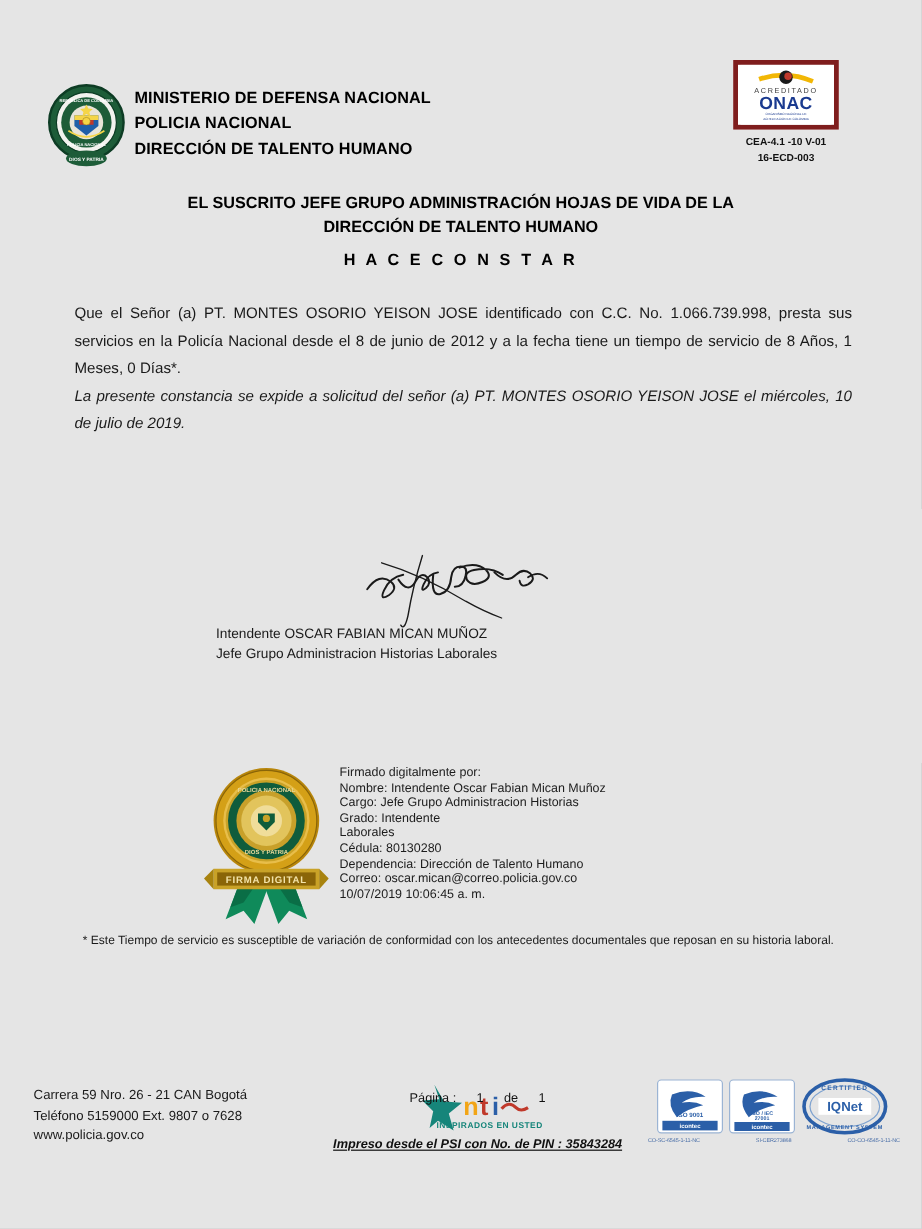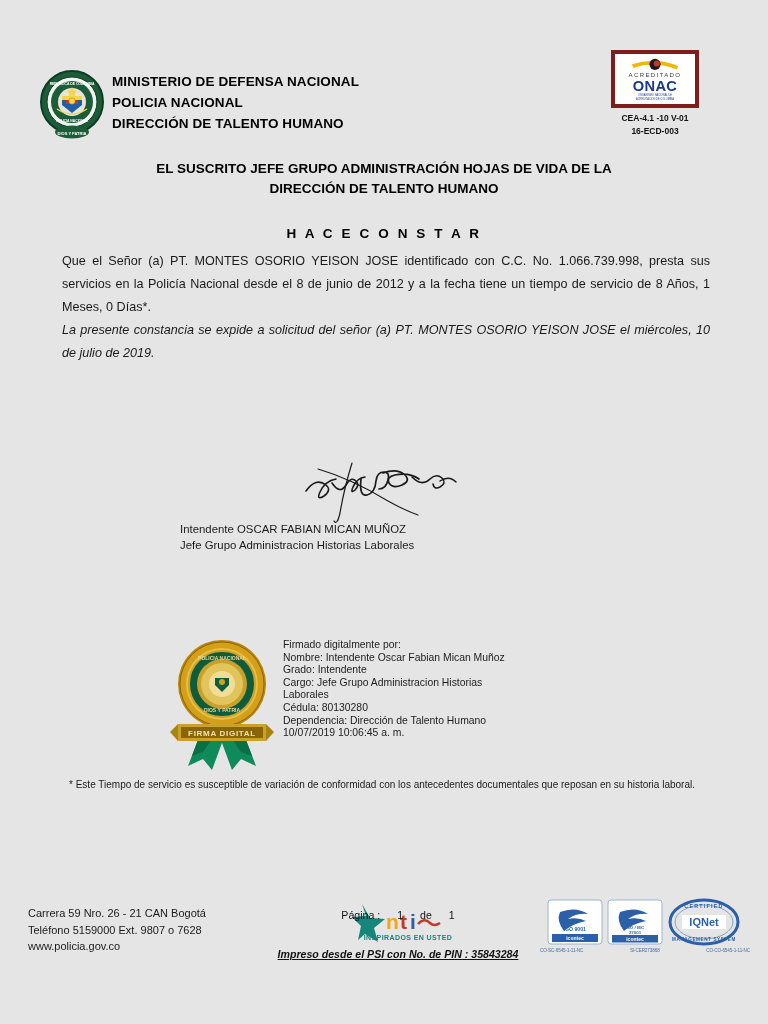--- a/index.html
+++ b/index.html
@@ -72,21 +72,21 @@
     width: 640px;
     text-align: center;
   }
   .title-line {
     font-size: 13.5px;
     font-weight: bold;
     line-height: 20px;
     color: #000;
   }
   .hace-constar {
-    margin-top: 27px;
+    margin-top: 10px;
     font-size: 13.5px;
     font-weight: bold;
     letter-spacing: 2.6px;
     color: #000;
   }
 
   
   .body-text {
     position: absolute;
     left: 62px;
@@ -341,25 +341,26 @@
         <path d="M96 92 L104 100 L96 109 Z" fill="#a8830f"></path>
         <rect x="11" y="95" width="82" height="11" fill="#8a6508"></rect>
         <text x="52" y="103.5" text-anchor="middle" fill="#f3e3a8" font-size="8" font-family="Liberation Sans, sans-serif" font-weight="bold" letter-spacing="0.7">FIRMA DIGITAL</text>
       </g>
     </svg>
   </div>
 
   <div class="digsig-text">
     <div>Firmado digitalmente por:</div>
     <div>Nombre: Intendente Oscar Fabian Mican Muñoz</div>
+    <div>Cargo: Jefe Grupo Administracion Historias</div>
     <div>Grado: Intendente</div>
-    <div>Cargo: Jefe Grupo Administracion Historias</div>
     <div>Laborales</div>
     <div>Cédula: 80130280</div>
     <div>Dependencia: Dirección de Talento Humano</div>
+    <div>Correo: oscar.mican@correo.policia.gov.co</div>
     <div>10/07/2019 10:06:45 a. m.</div>
   </div>
 
   <div class="footnote">* Este Tiempo de servicio es susceptible de variación de conformidad con los antecedentes documentales que reposan en su historia laboral.</div>
 
   <div class="footer-address">
     <div>Carrera 59 Nro. 26 - 21 CAN Bogotá</div>
     <div>Teléfono 5159000 Ext. 9807 o 7628</div>
     <div>www.policia.gov.co</div>
   </div>

